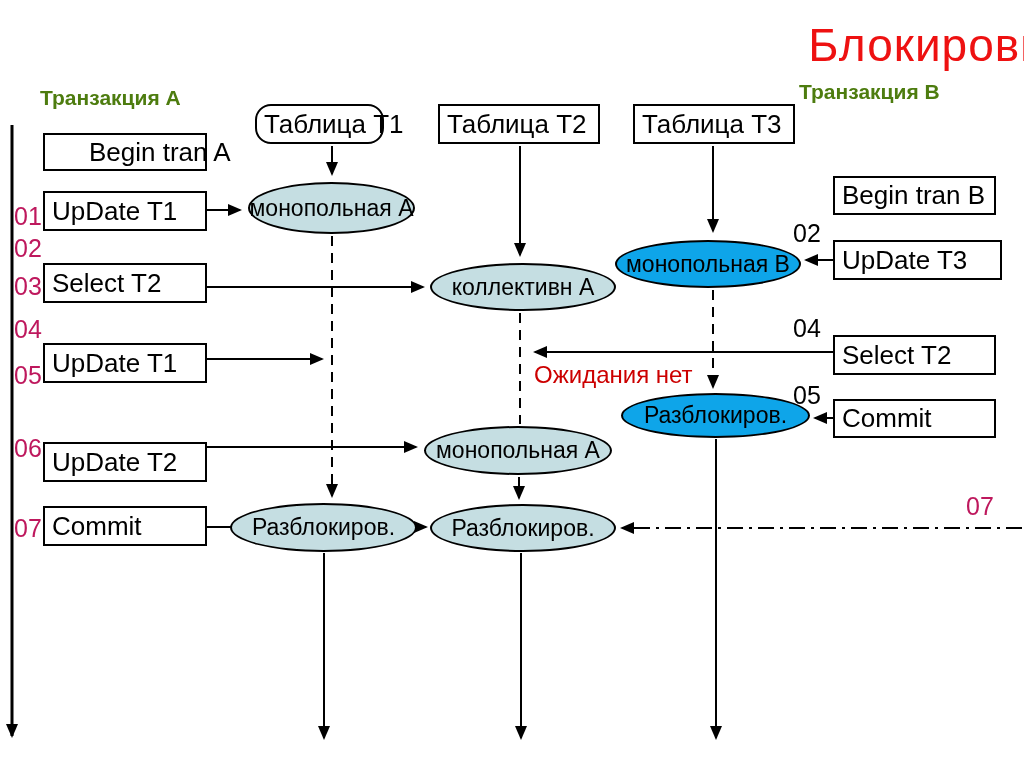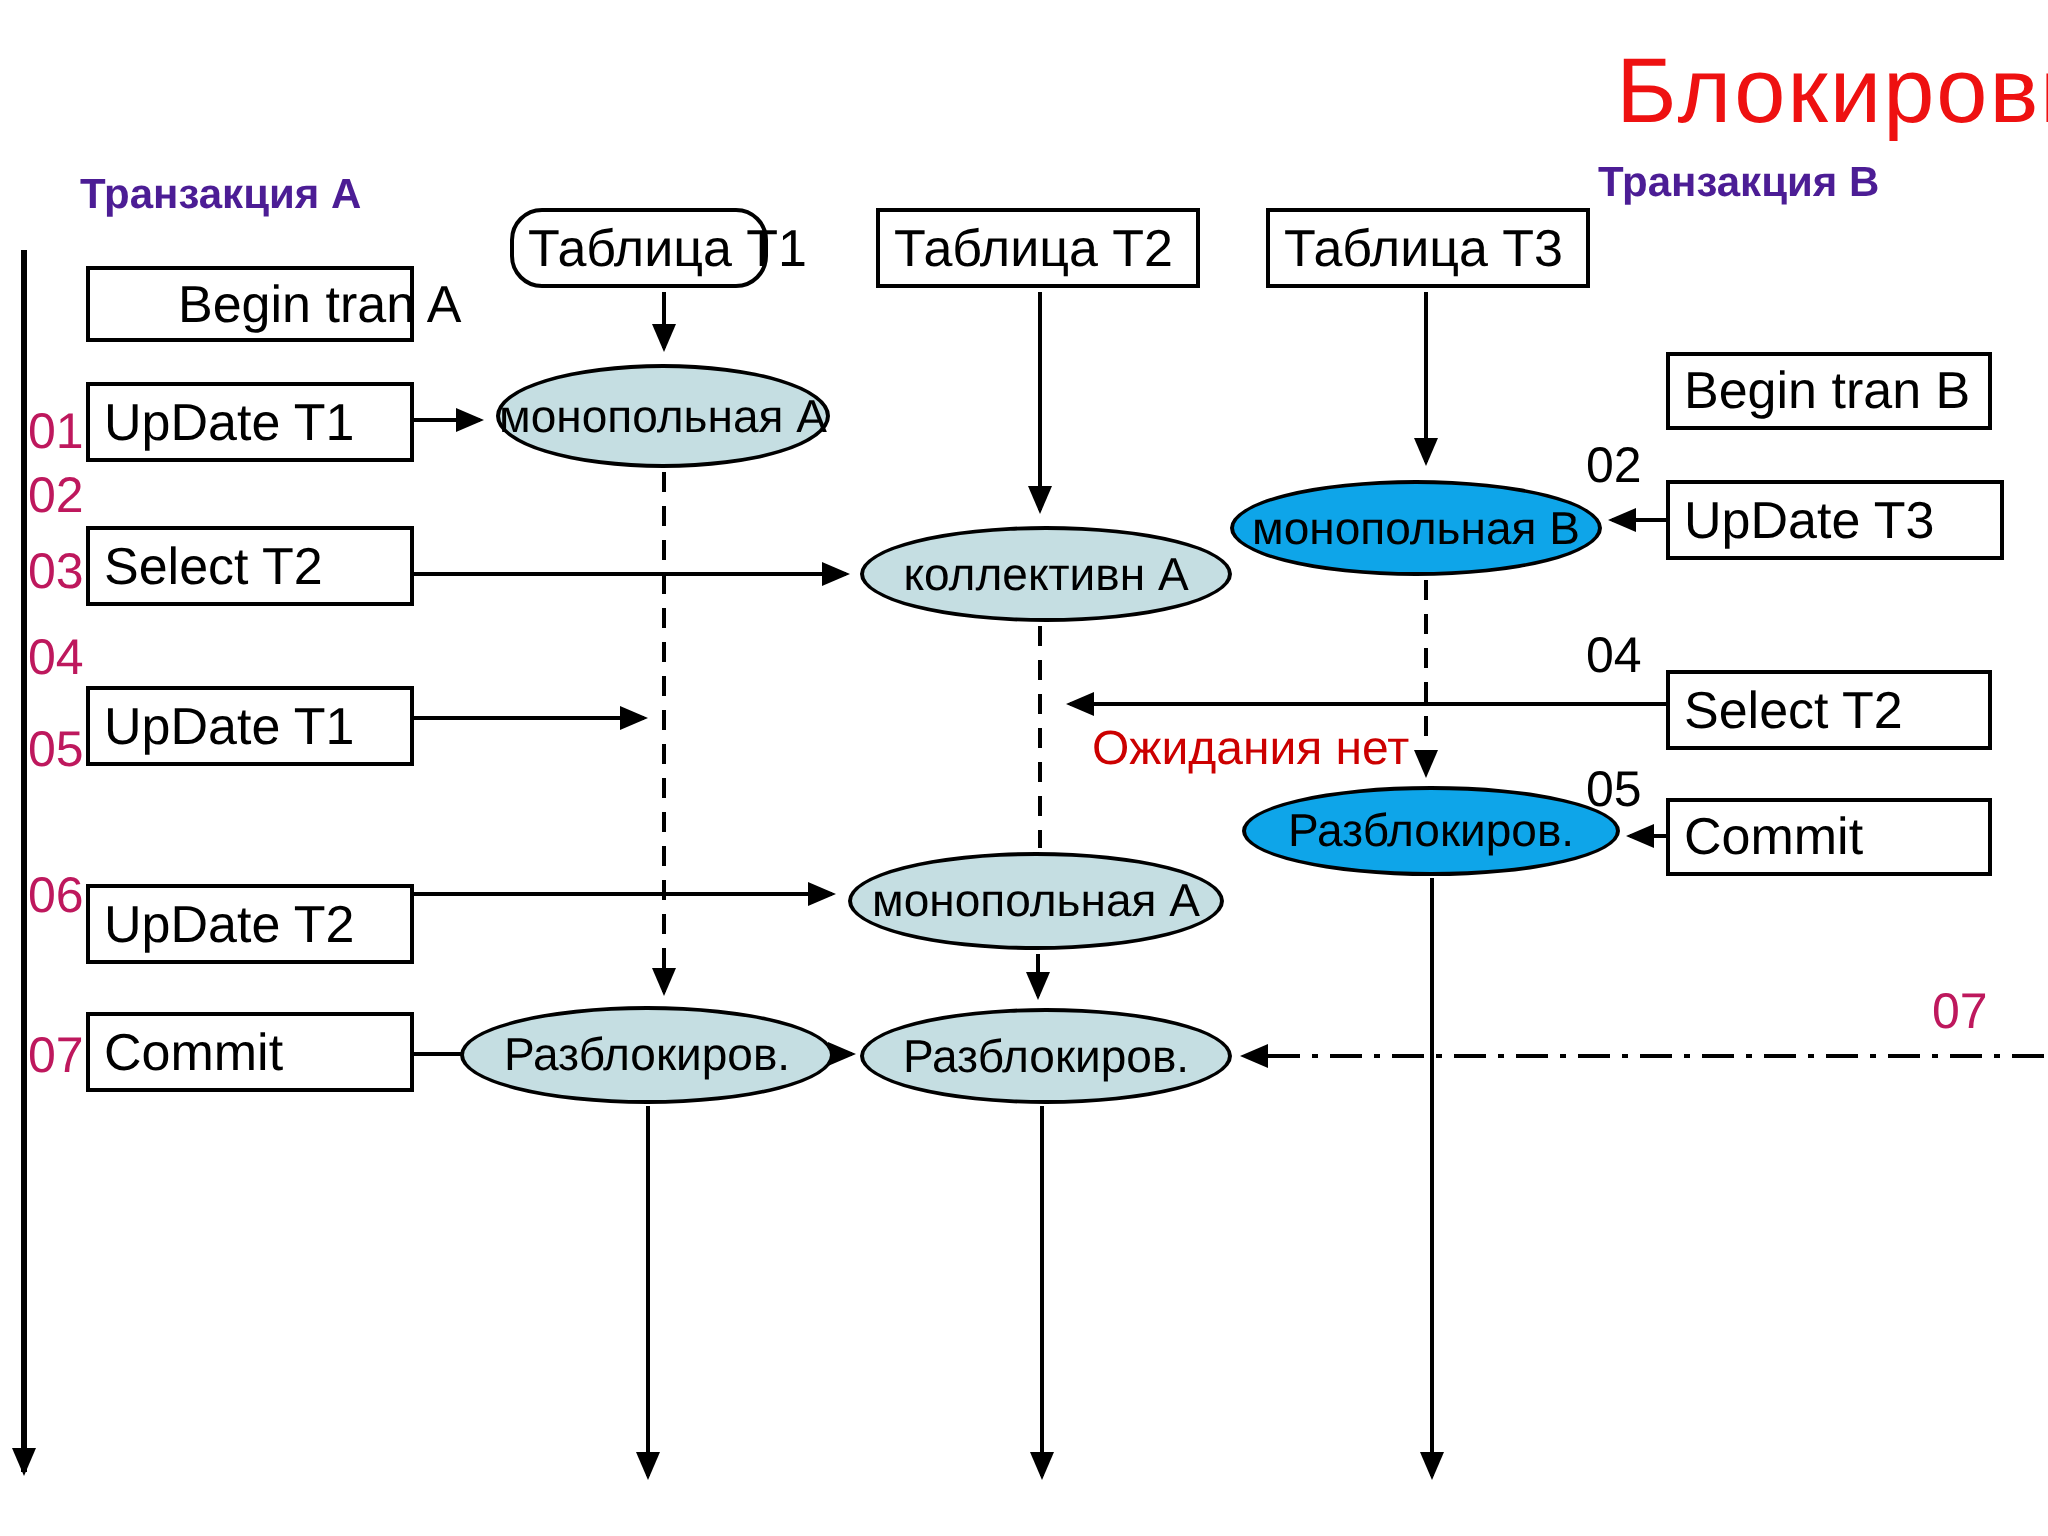--- a/index.html
+++ b/index.html
@@ -5,21 +5,21 @@
   html,body{margin:0;padding:0;background:#fff;}
   .slide{
     position:relative;width:1024px;height:768px;background:#ffffff;overflow:hidden;
     font-family:"Liberation Sans","DejaVu Sans",sans-serif;color:#000;
   }
   .svg-layer{position:absolute;left:0;top:0;width:1024px;height:768px;}
   .title{
     position:absolute;left:0;top:18px;width:100%;text-align:right;
     font-size:46px;font-weight:400;color:#ee1111;letter-spacing:1px;padding-left:44px;
   }
-  .hdr{position:absolute;font-size:21px;font-weight:bold;color:#4c1d95;white-space:nowrap;}
+  .hdr{position:absolute;font-size:21px;font-weight:bold;color:#4d7c0f;white-space:nowrap;}
   .box{
     position:absolute;background:#fff;border:2px solid #000;box-sizing:border-box;
     font-size:26px;display:flex;align-items:center;padding-left:7px;white-space:nowrap;
   }
   .ellipse{
     position:absolute;border:2px solid #000;border-radius:50%;box-sizing:border-box;
     display:flex;align-items:center;justify-content:center;
     font-size:23px;white-space:nowrap;
   }
   .blue{background:#c5dee2;}
@@ -104,15 +104,15 @@
   <div class="num num-red" style="left:14px;top:315px;">04</div>
   <div class="num num-red" style="left:14px;top:361px;">05</div>
   <div class="num num-red" style="left:14px;top:434px;">06</div>
   <div class="num num-red" style="left:14px;top:514px;">07</div>
 
   <div class="num num-black" style="left:793px;top:219px;">02</div>
   <div class="num num-black" style="left:793px;top:314px;">04</div>
   <div class="num num-black" style="left:793px;top:381px;">05</div>
   <div class="num num-red" style="left:966px;top:492px;">07</div>
 
-  <div class="note" style="left:546px;top:361px;">Ожидания нет</div>
+  <div class="note" style="left:534px;top:361px;">Ожидания нет</div>
 
 </div>
 
 </body></html>

